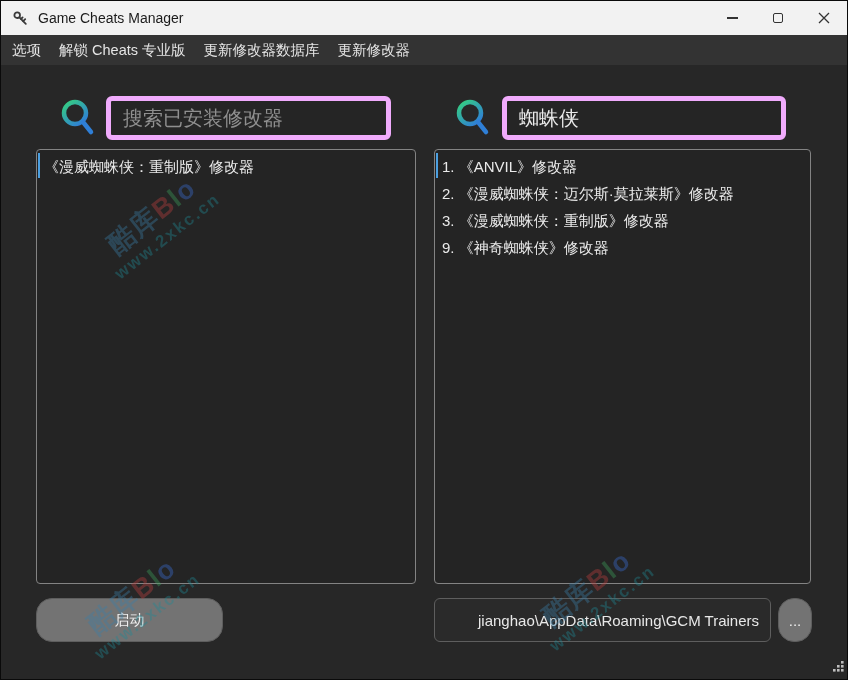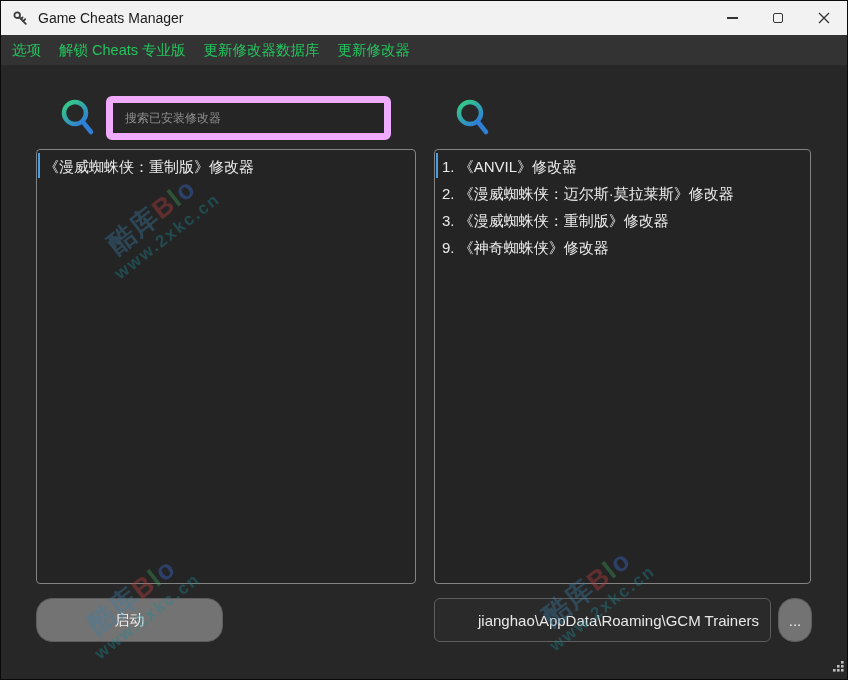--- a/index.html
+++ b/index.html
@@ -33,37 +33,37 @@
   .max-glyph { width: 10px; height: 10px; border: 1.2px solid #333; border-radius: 2px; display: block; }
 
   
   .menubar {
     position: absolute; top: 34px; left: 0; right: 0; height: 30px;
     background: #333333;
     display: flex; align-items: center;
     padding-left: 2px;
   }
   .menu-item {
-    color: #22c55e; font-size: 14.5px;
+    color: #e5e5e5; font-size: 14.5px;
     padding: 4px 9px;
     white-space: nowrap;
     text-align: center;
   }
 
   
   .content { position: absolute; top: 64px; left: 0; right: 0; bottom: 0; background: #272727; }
 
   .search-icon { position: absolute; }
   .search-input {
     position: absolute; height: 44px;
     background: #252525;
-    border: 7px solid #f0abfc;
+    border: 5px solid #f0abfc;
     border-radius: 6px;
     color: #eaeaea;
-    font-size: 12px;
+    font-size: 20px;
     padding: 0 12px;
     font-family: "Liberation Sans", "DejaVu Sans", sans-serif;
     outline: none;
   }
   .search-input::placeholder { color: #8f8f8f; opacity: 1; }
 
   .listbox {
     position: absolute;
     background: #242424;
     border: 1px solid #838383;
@@ -186,20 +186,21 @@
         <defs>
           <linearGradient id="sg2" x1="0" y1="0" x2="0.8" y2="1">
             <stop offset="0" stop-color="#35d07f"></stop>
               <stop offset="1" stop-color="#2f7fd6"></stop>
           </linearGradient>
         </defs>
         <circle cx="16" cy="15" r="11" fill="none" stroke="url(#sg2)" stroke-width="4.5"></circle>
         <line x1="24" y1="24" x2="32" y2="34" stroke="#2f7fd6" stroke-width="4.5" stroke-linecap="round"></line>
       </svg>
     </span>
+    <input class="search-input" style="left: 501px; top: 31px; width: 284px;" value="蜘蛛侠">
 
     <div class="listbox" style="left:35px; top:84px; width:380px; height:435px;">
       <span class="caret-indicator"></span>
       <div class="list-item">《漫威蜘蛛侠：重制版》修改器</div>
     </div>
 
     <div class="listbox" style="left:433px; top:84px; width:377px; height:435px;">
       <span class="caret-indicator"></span>
       <div class="list-item">1. 《ANVIL》修改器</div>
       <div class="list-item">2. 《漫威蜘蛛侠：迈尔斯·莫拉莱斯》修改器</div>

